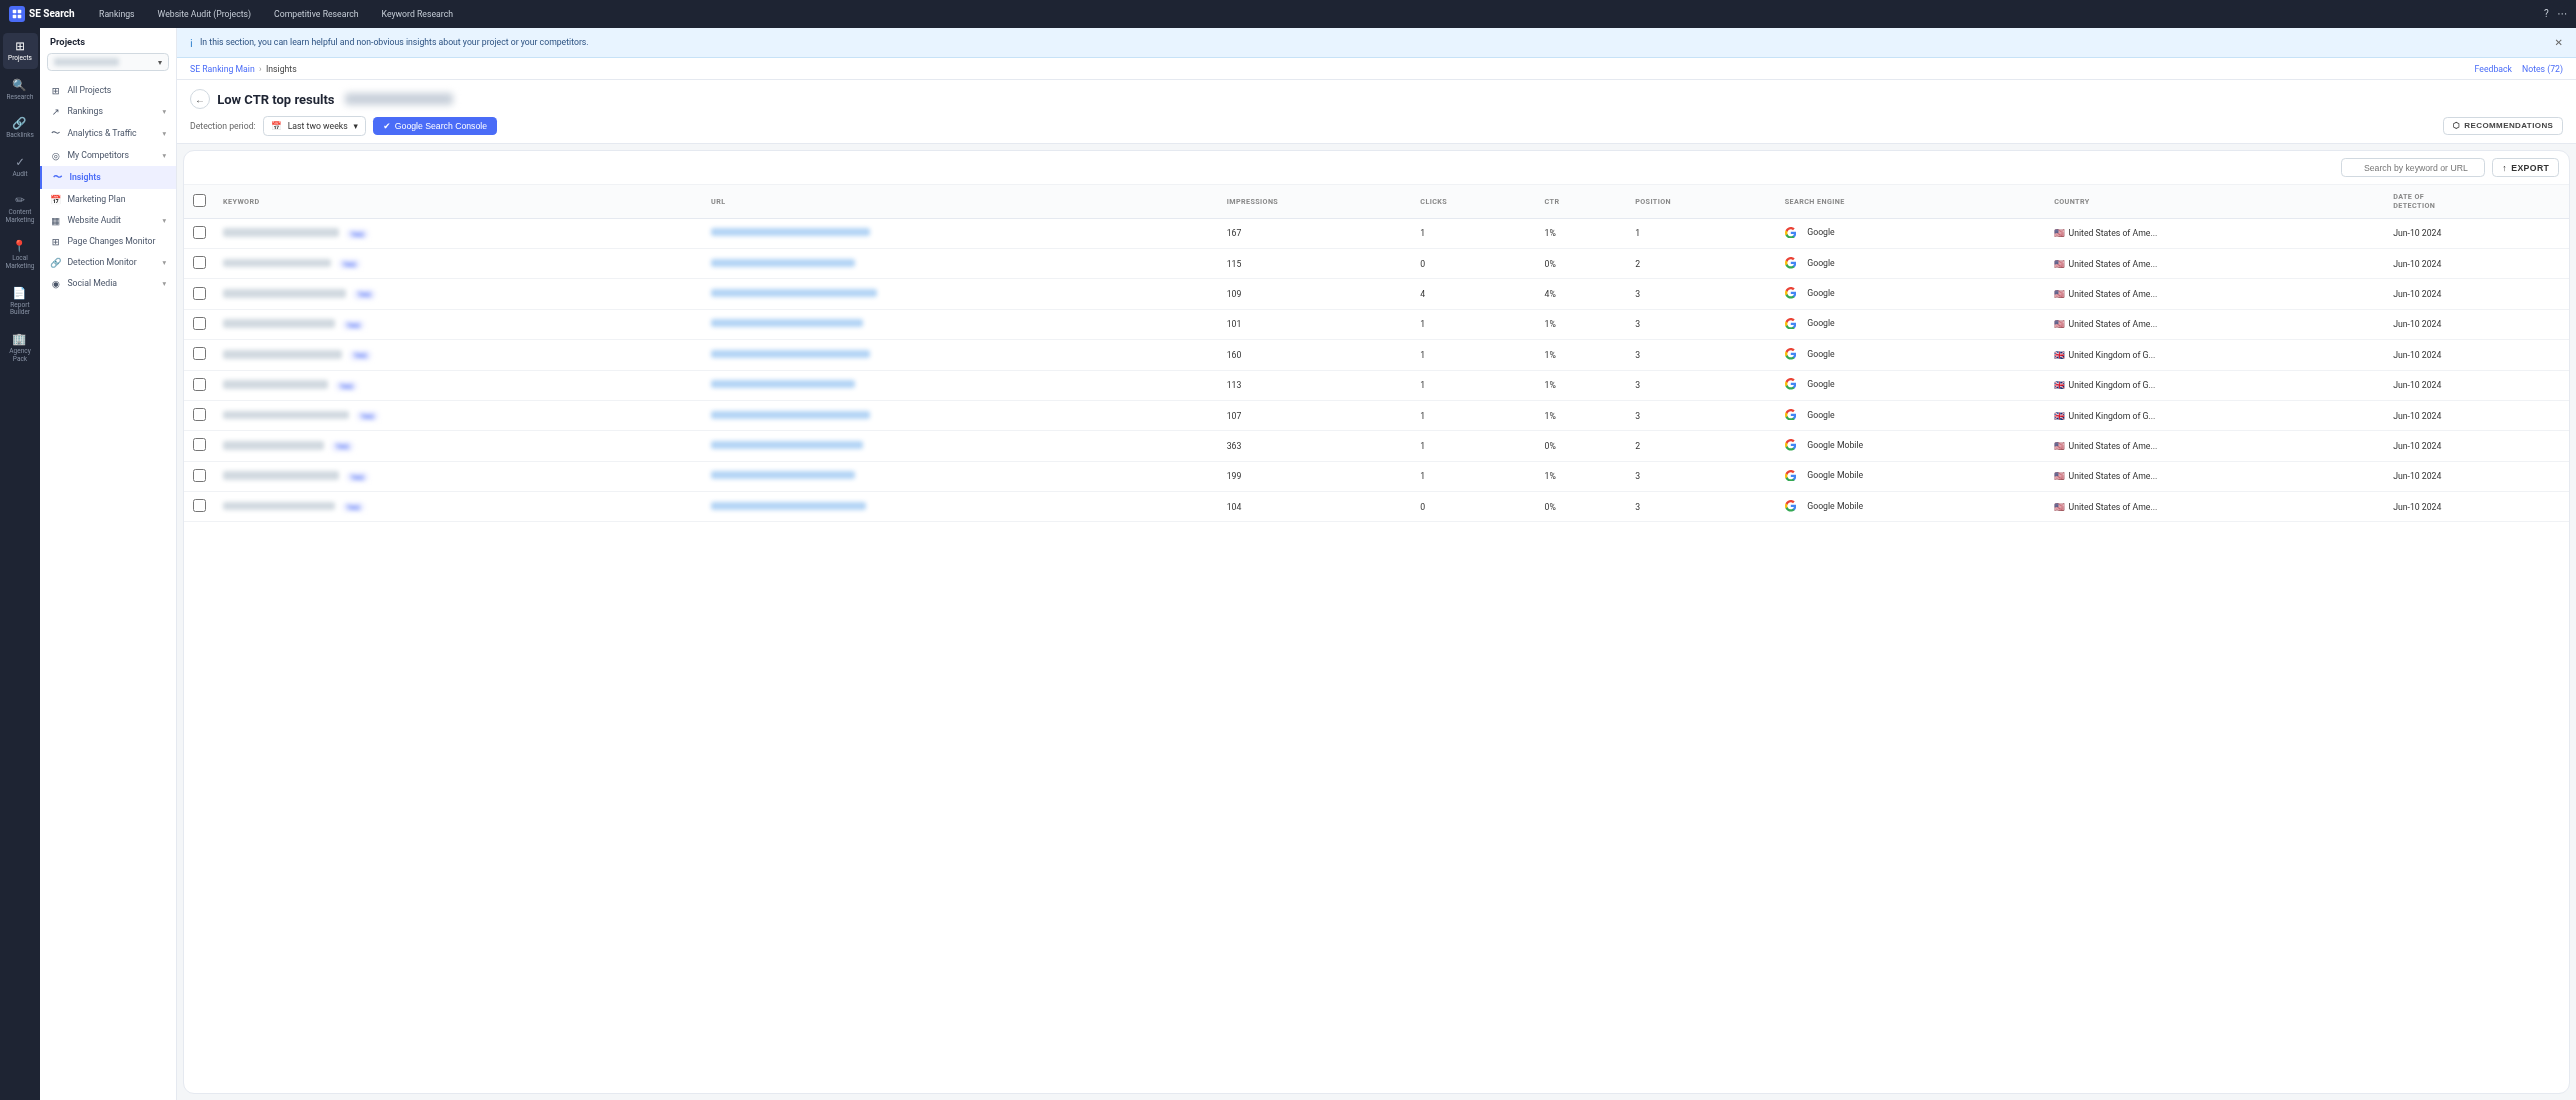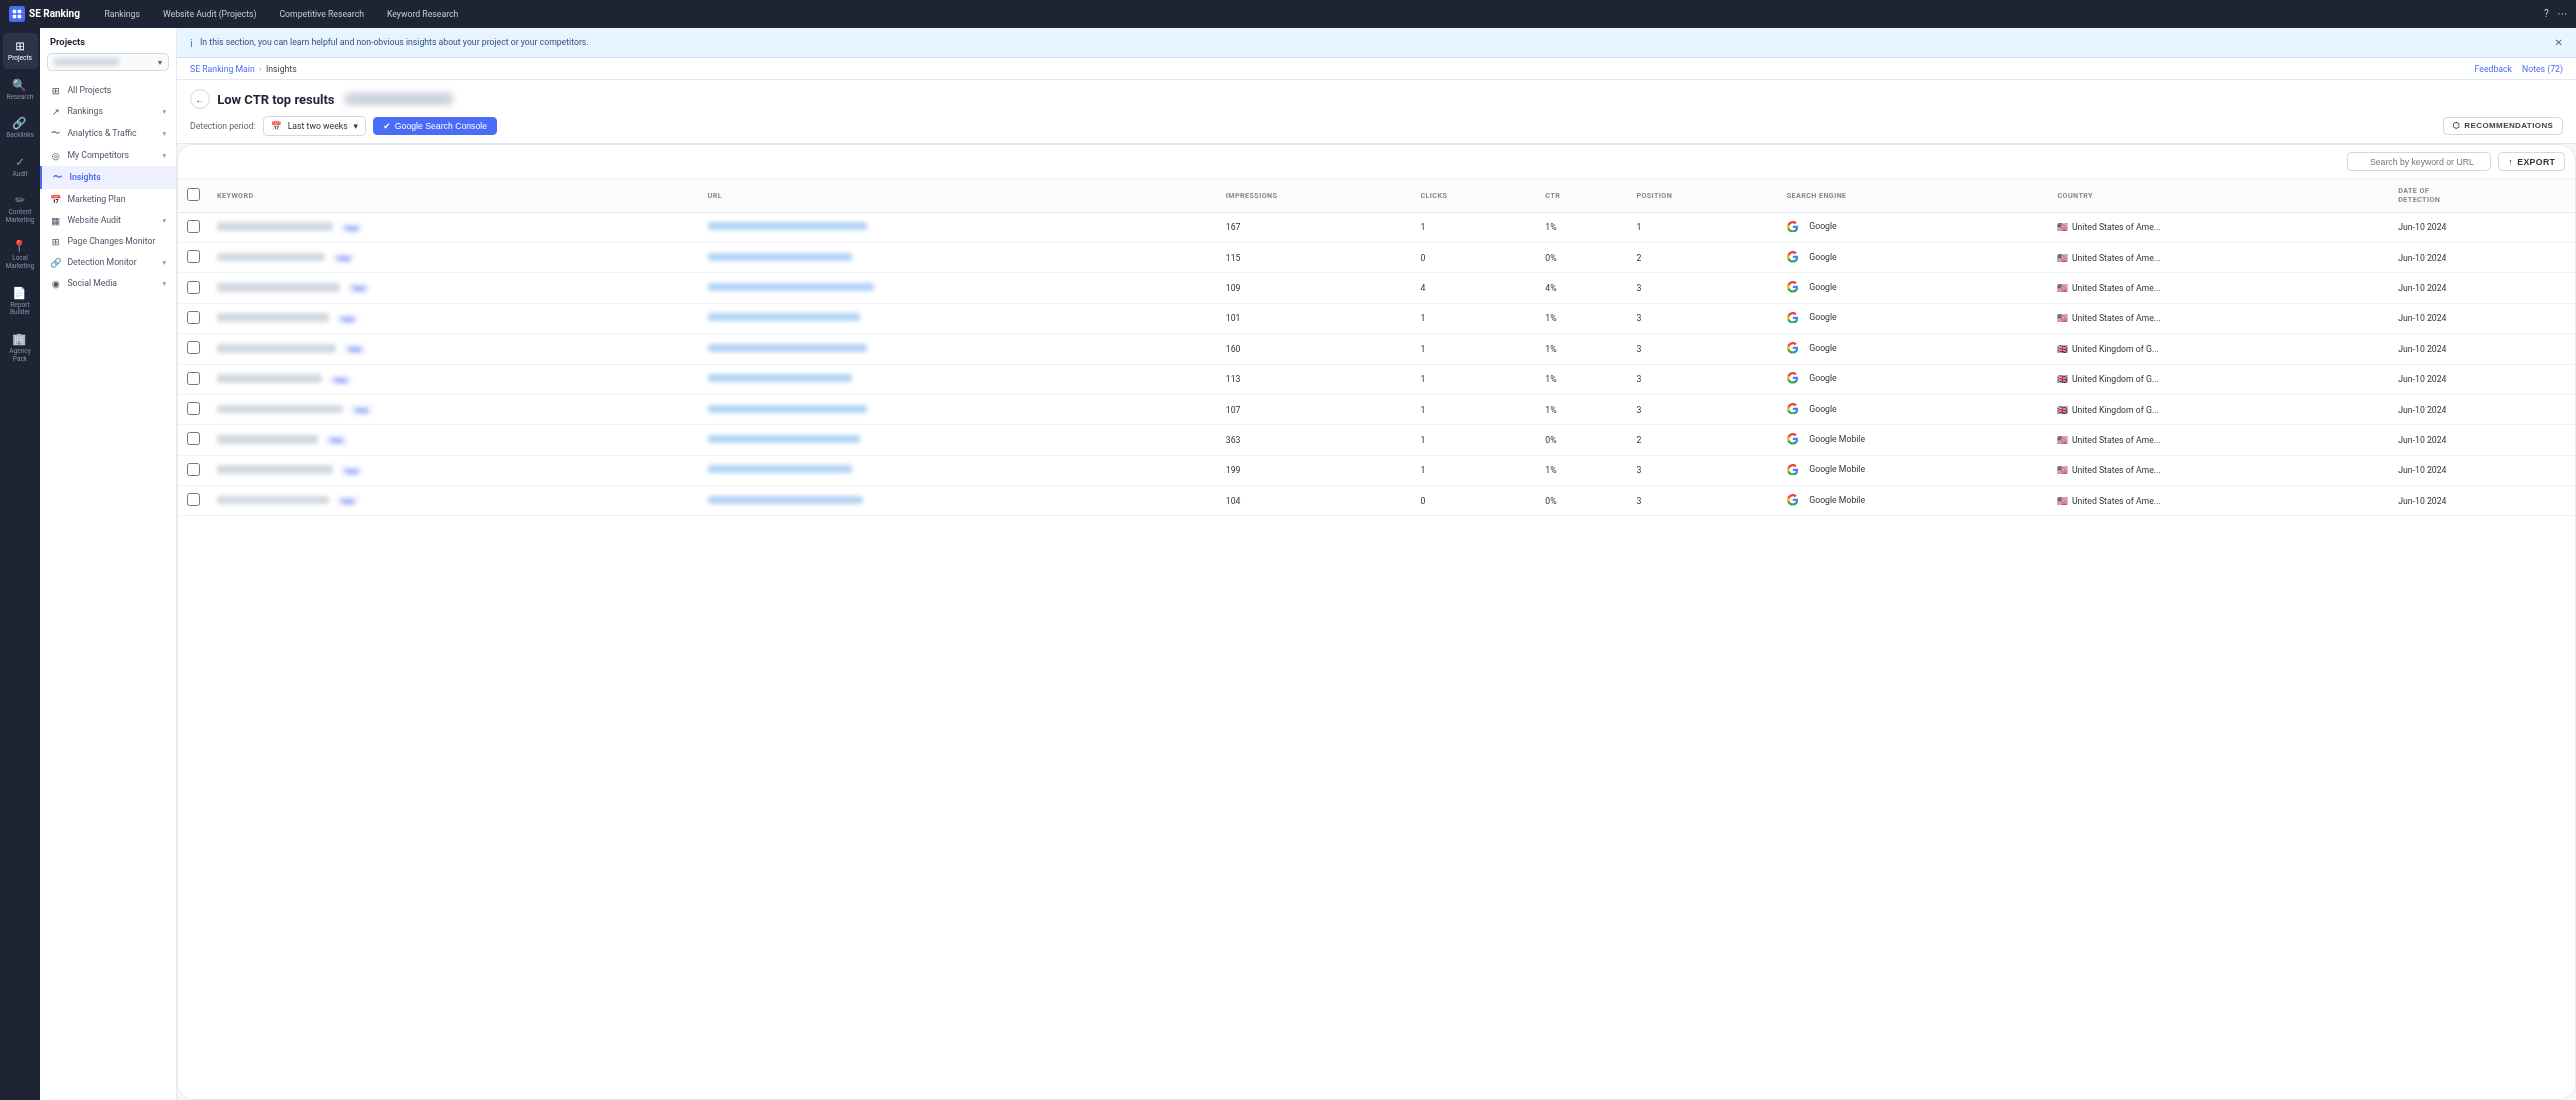--- a/index.html
+++ b/index.html
@@ -249,22 +249,22 @@
       text-transform: uppercase;
       letter-spacing: 0.4px;
       font-weight: 600;
     }
 
     
     .table-section {
       flex: 1;
       overflow: auto;
       background: #fff;
-      margin: 0;
-      border-radius: 17px;
+      margin: 6px;
+      border-radius: 11px;
       border: 0.7px solid #e5e9f0;
     }
     .table-toolbar {
       padding: 7.2px 10px;
       display: flex;
       justify-content: flex-end;
       align-items: center;
       gap: 7.2px;
       border-bottom: 0.7px solid #f0f2f5;
     }
@@ -367,21 +367,21 @@
 <div class="top-nav">
   <div class="top-nav-logo">
     <div class="top-nav-logo-icon">
       <svg width="10" height="10" viewBox="0 0 14 14" fill="none">
         <rect x="1" y="1" width="5" height="5" fill="#fff" rx="1"></rect>
         <rect x="8" y="1" width="5" height="5" fill="#fff" rx="1"></rect>
         <rect x="1" y="8" width="5" height="5" fill="#fff" rx="1"></rect>
         <rect x="8" y="8" width="5" height="5" fill="#fff" rx="1"></rect>
       </svg>
     </div>
-    <span>SE Ranking</span>
+    <span>SE Search</span>
   </div>
   <span class="top-nav-item">Rankings</span>
   <span class="top-nav-item">Website Audit (Projects)</span>
   <span class="top-nav-item">Competitive Research</span>
   <span class="top-nav-item">Keyword Research</span>
   <div class="top-nav-right">
     <span class="top-nav-icon">?</span>
     <span class="top-nav-icon">⋯</span>
   </div>
 </div>

